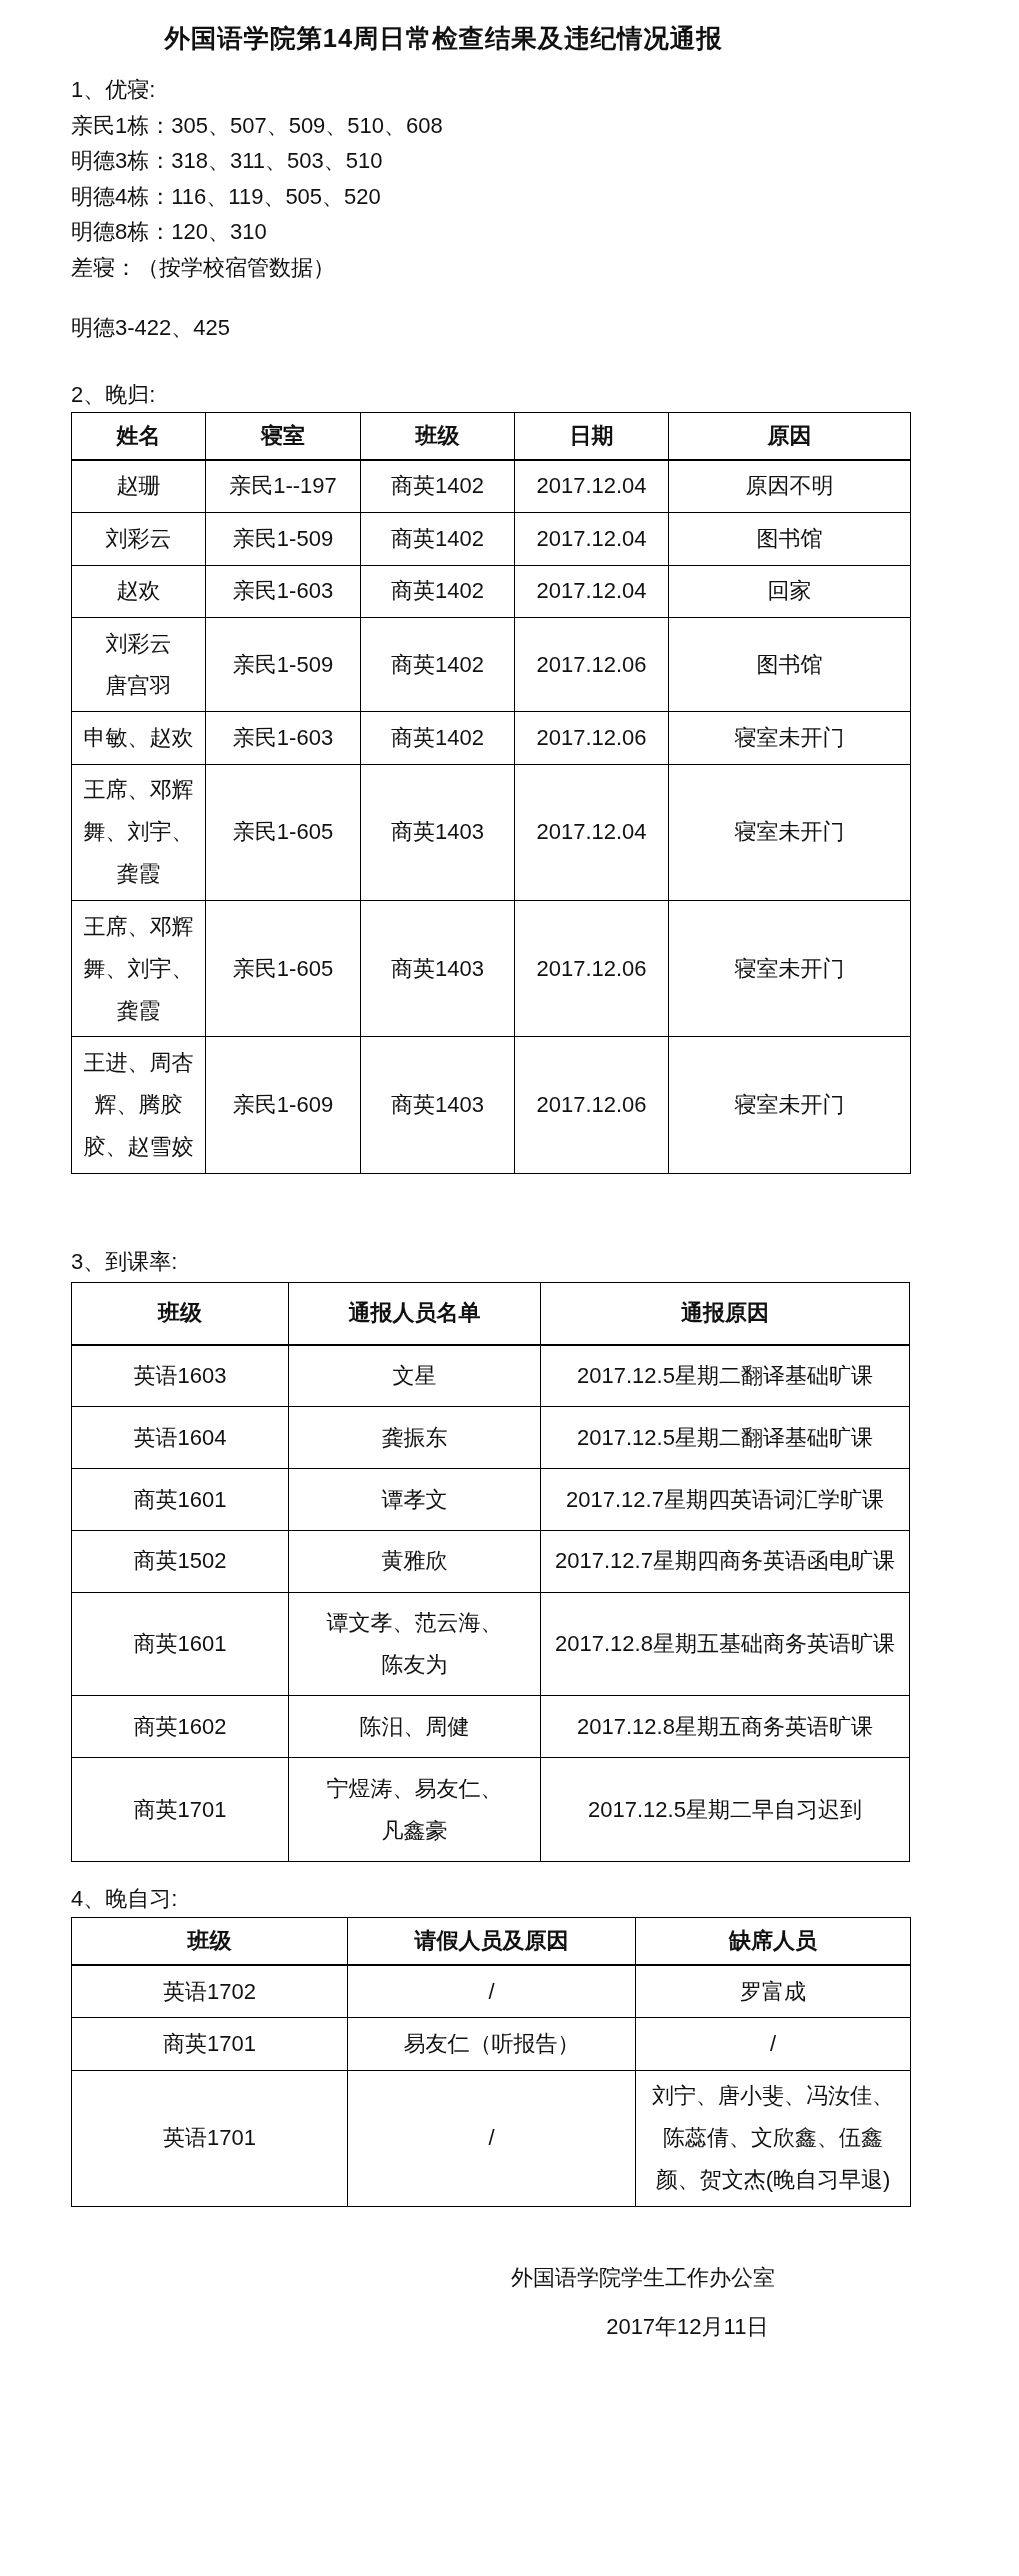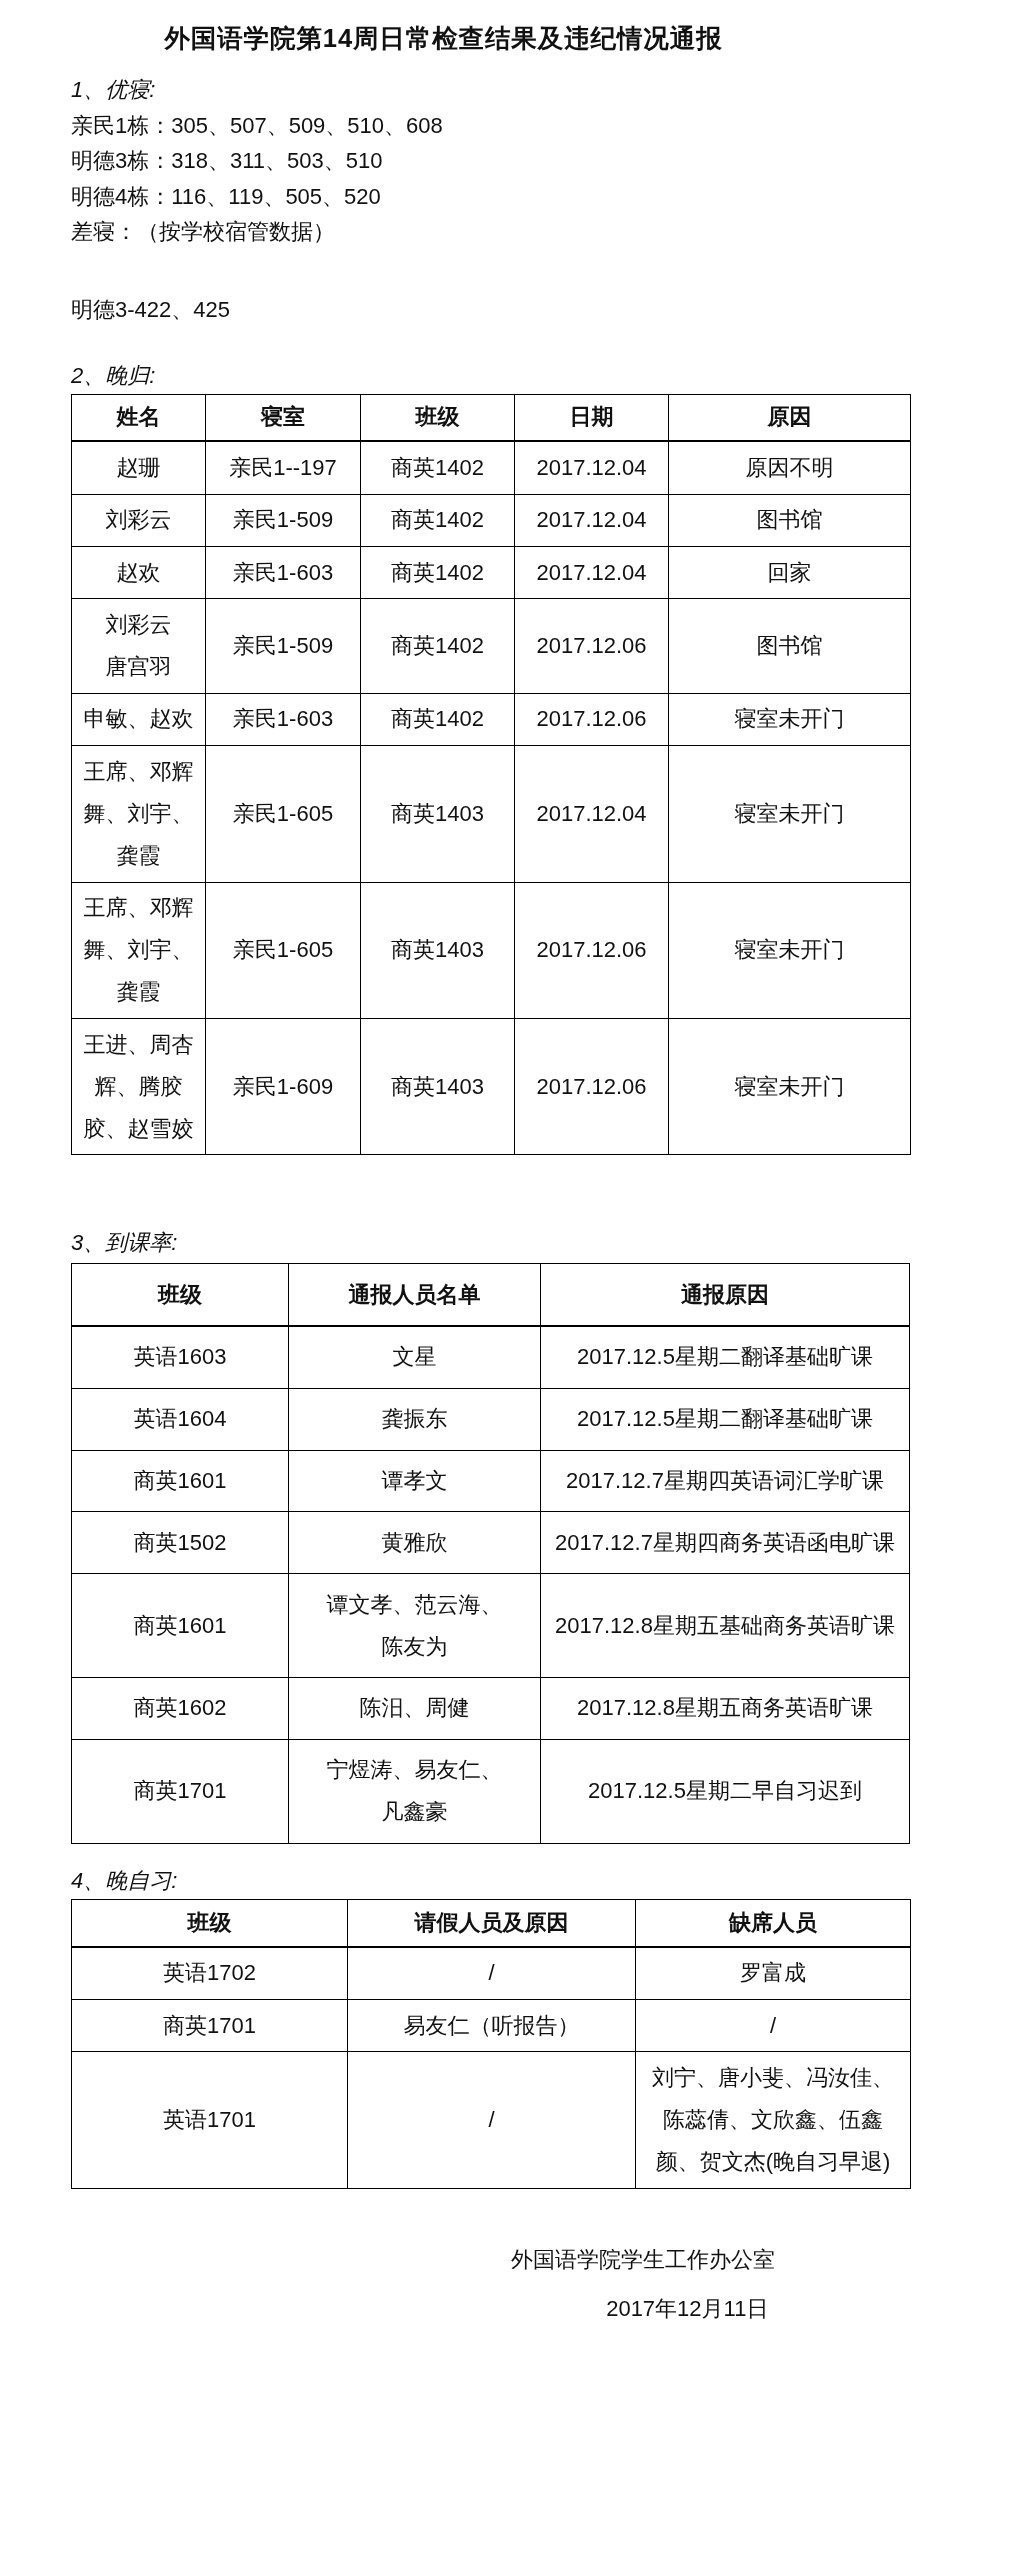--- a/index.html
+++ b/index.html
@@ -24,31 +24,30 @@
     width: 100%;
     text-align: center;
     font-size: 25.5px;
     font-weight: bold;
     line-height: 38px;
     letter-spacing: 0.9px;
   }
   .section-heading {
     margin-top: 42px;
     line-height: 24.5px;
-    font-style: italic;
   }
   .section-heading.first {
     margin-top: 21px;
   }
   .plain-line {
     margin-top: 11px;
     line-height: 24.5px;
   }
   .plain-line.gap-before {
-    margin-top: 53px;
+    margin-top: 36px;
   }
   table {
     border-collapse: collapse;
     table-layout: fixed;
     width: 838px;
     margin-top: 5px;
   }
   th, td {
     border: 1.9px solid #000000;
     text-align: center;
@@ -103,20 +102,21 @@
 <body>
 
 <div class="page">
 
   <div class="doc-title">外国语学院第14周日常检查结果及违纪情况通报</div>
 
   <div class="section-heading first">1、优寝:</div>
   <div class="plain-line">亲民1栋：305、507、509、510、608</div>
   <div class="plain-line">明德3栋：318、311、503、510</div>
   <div class="plain-line">明德4栋：116、119、505、520</div>
+  <div class="plain-line">明德8栋：120、310</div>
   <div class="plain-line">差寝：（按学校宿管数据）</div>
   <div class="plain-line gap-before">明德3-422、425</div>
 
   <div class="section-heading">2、晚归:</div>
   <table id="table-late-return">
     <colgroup>
         <col>
         <col>
         <col>
         <col>

